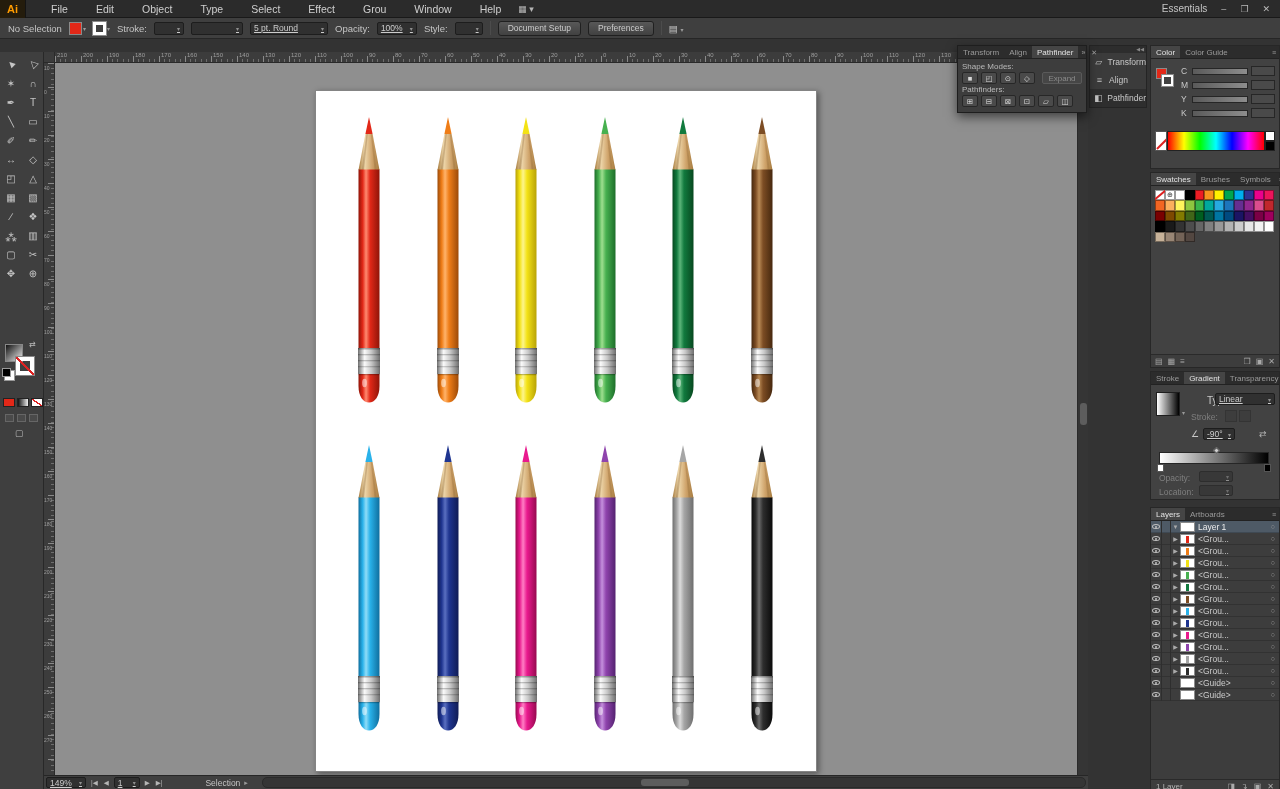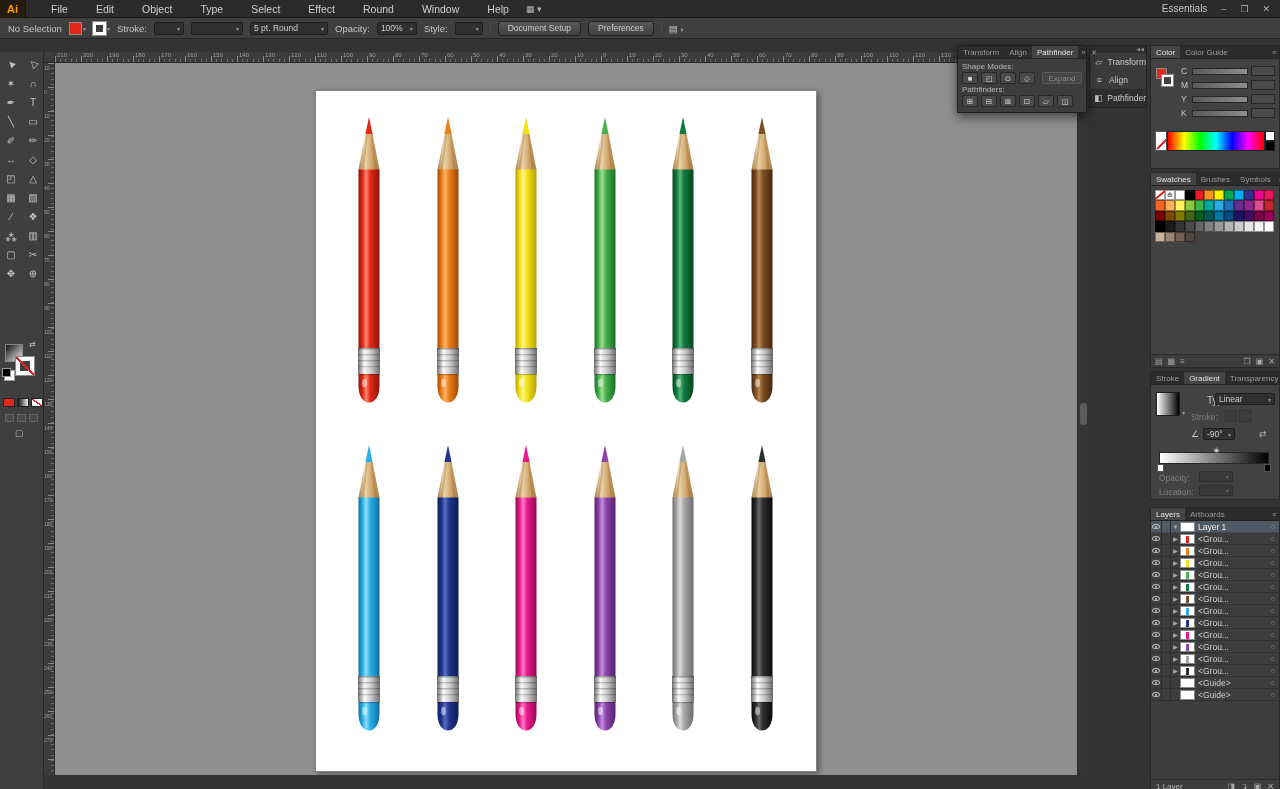--- a/index.html
+++ b/index.html
@@ -17,21 +17,21 @@
 #workspace{color:#c5c5c5;font-size:10px;}
 .winctl{color:#bbb;font-size:9px;}
 
 
 #controlbar{left:0;top:18px;width:1280px;height:21px;background:#3f3f3f;border-bottom:1px solid #262626;display:flex;align-items:center;gap:7px;padding-left:8px;}
 #controlbar .lbl{font-size:9.5px;color:#c5c5c5;white-space:nowrap;text-align:right;}
 .swpair{display:flex;align-items:center;gap:1px;}
 #cb-fill{width:13px;height:13px;background:#e22818;border:1px solid #8a8a8a;}
 #cb-stroke{width:13px;height:13px;border:3px solid #fff;outline:1px solid #8a8a8a;background:#3f3f3f;}
 .mini-arr{font-size:6px;color:#9a9a9a;}
-.field{background:#303030;border:1px solid #1d1d1d;color:#ccc;font-size:8.5px;display:flex;align-items:center;justify-content:space-between;padding:0 3px;height:13px;border-radius:2px;}
+.field{background:#303030;border:1px solid #1d1d1d;color:#ccc;font-size:8.5px;display:flex;align-items:center;justify-content:space-between;padding:0 3px;height:13px;border-radius:2px;text-decoration:underline;}
 .field .arr{color:#8f8f8f;font-size:6px;margin-left:3px;}
 .btn{background:linear-gradient(#585858,#414141);border:1px solid #202020;border-radius:3px;color:#ccc;font-size:8.5px;padding:0 9px;height:15px;display:flex;align-items:center;white-space:nowrap;}
 .vsep{width:1px;height:14px;background:#2a2a2a;border-right:1px solid #4c4c4c;}
 
 
 #tabbar{left:0;top:39px;width:1280px;height:13px;background:#303030;border-bottom:1px solid #242424;display:flex;}
 #doctab{background:#3f3f3f;border-right:1px solid #1f1f1f;display:flex;align-items:center;gap:8px;padding:0 7px;font-size:8.5px;color:#ddd;max-width:320px;}
 #doctab .close{color:#999;font-size:9px;}
 
 
@@ -178,21 +178,21 @@
 
   <div id="menubar" class="abs">
     <div id="ai-logo">Ai</div>
     <div id="menus">
         <div class="menu-item">File</div>
         <div class="menu-item">Edit</div>
         <div class="menu-item">Object</div>
         <div class="menu-item">Type</div>
         <div class="menu-item">Select</div>
         <div class="menu-item">Effect</div>
-        <div class="menu-item">Round</div>
+        <div class="menu-item">Grou</div>
         <div class="menu-item">Window</div>
         <div class="menu-item">Help</div>
       </div>
     <span id="arrange-docs">▦ ▾</span>
     <div id="mb-right">
       <span id="workspace">Essentials</span>
       <span class="winctl">–</span>
       <span class="winctl">❐</span>
       <span class="winctl">✕</span>
     </div>
@@ -774,20 +774,39 @@
               <rect x="4.5" y="258" width="21" height="1.2" fill="rgba(0,0,0,0.25)"></rect>
               <ellipse cx="10.5" cy="267" rx="2.4" ry="4.2" fill="#ffffff" opacity="0.5"></ellipse>
             </svg></div>
         </div>
     </div>
   </div>
 
   <div id="vscroll" class="abs">
       <div id="vthumb"></div>
     </div>
+  <div id="statusbar" class="abs">
+    <span class="field" id="zoom-field">
+        <span>149%</span>
+        <span class="arr">▾</span>
+      </span>
+    <span class="navg">|◀</span>
+    <span class="navg">◀</span>
+    <span class="field" id="ab-field">
+        <span>1</span>
+        <span class="arr">▾</span>
+      </span>
+    <span class="navg">▶</span>
+    <span class="navg">▶|</span>
+    <span id="status-label">Selection</span>
+    <span id="status-arrow">▸</span>
+    <span id="hscroll">
+        <span id="hthumb"></span>
+      </span>
+  </div>
 
   <div id="floatpanel" class="abs">
     <div class="ptabs">
       <span id="float-tabs" style="display:flex">
           <span class="ptab">Transform</span>
           <span class="ptab">Align</span>
           <span class="ptab active">Pathfinder</span>
         </span>
       <span class="pmenu">»</span>
       <span class="pmenu">✕</span>

